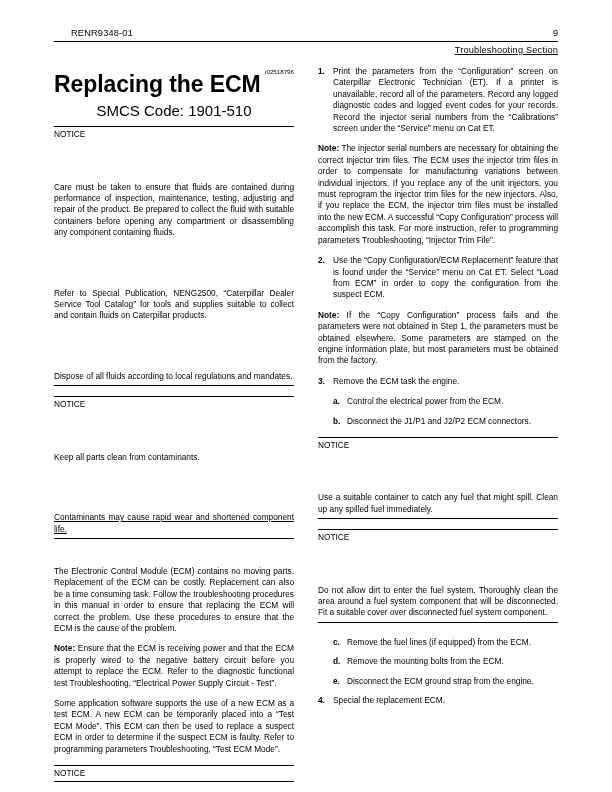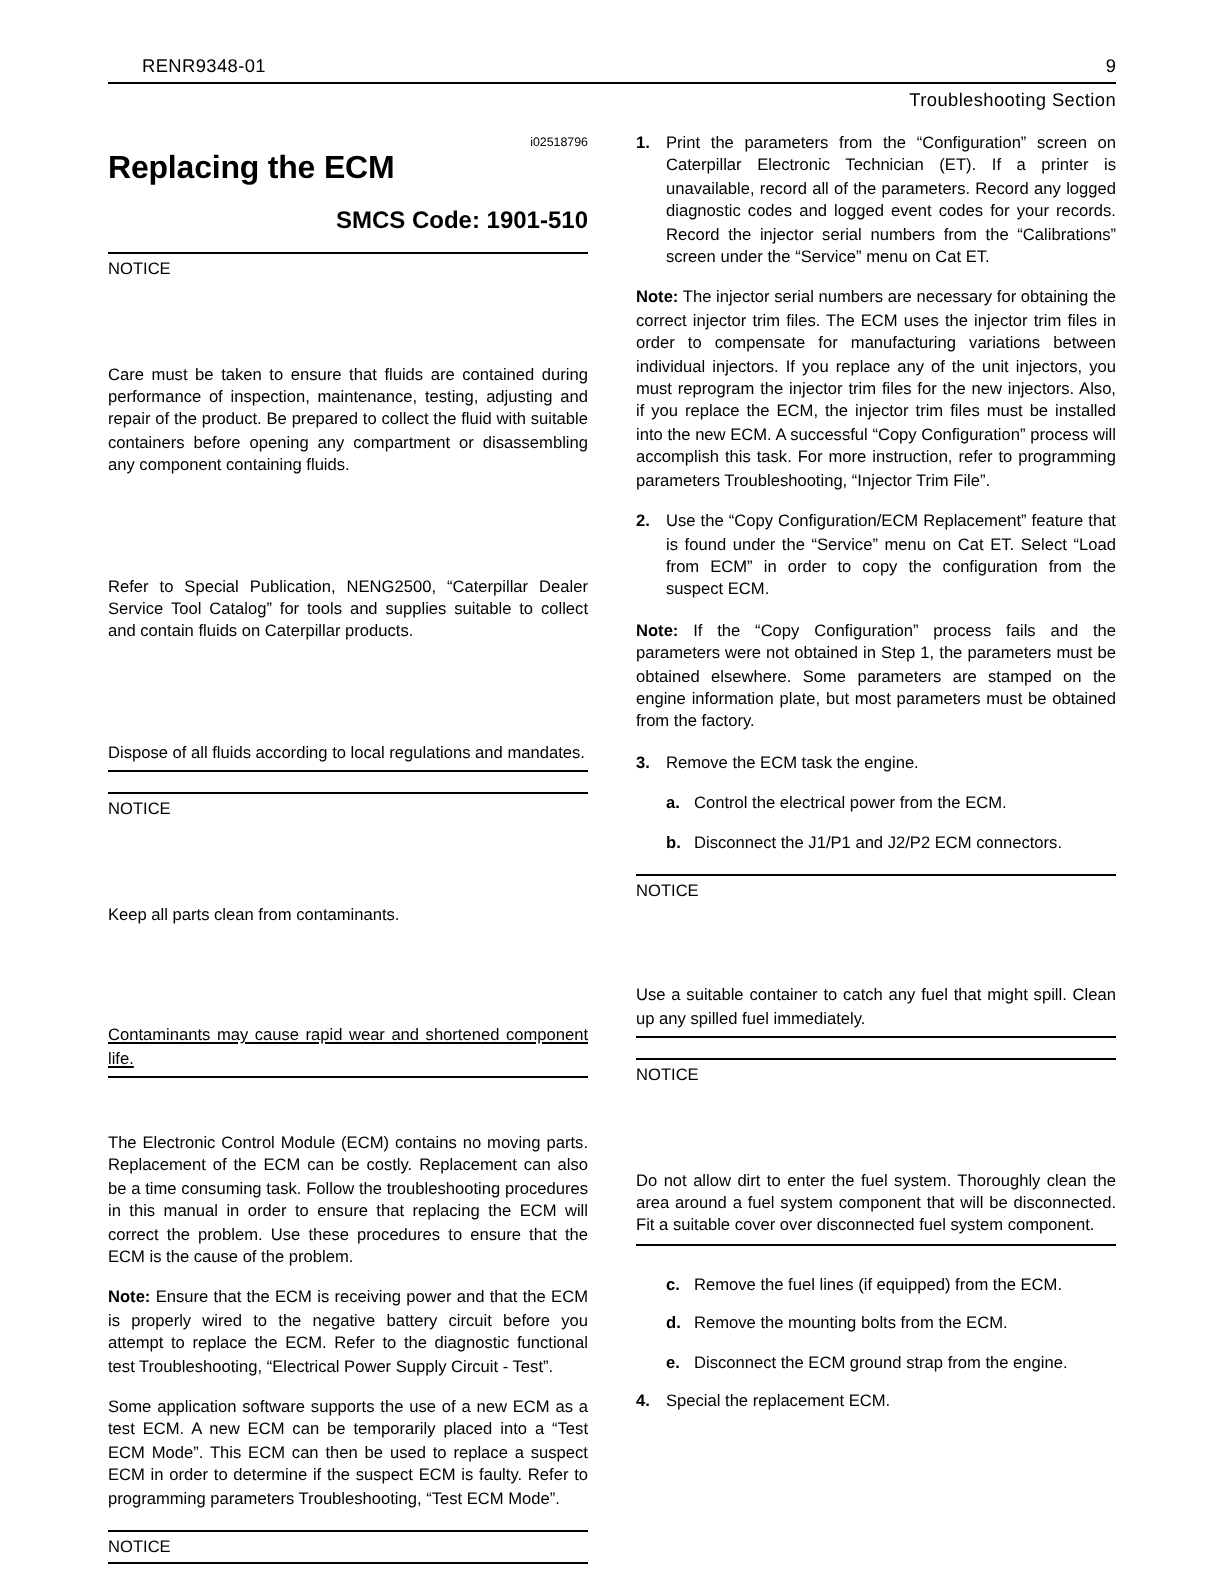--- a/index.html
+++ b/index.html
@@ -45,51 +45,52 @@
   }
   .header-rule {
     border-bottom: 1px solid #000;
     margin-top: 3px;
   }
   .header-sub {
     text-align: right;
     font-size: 9.2px;
     margin-top: 3px;
     letter-spacing: 0.2px;
+    text-decoration: underline;
   }
   
   .col {
     position: absolute;
     top: 66px;
     width: 240px;
     font-size: 8.3px;
     line-height: 11.4px;
     text-align: justify;
   }
   .col-left { left: 54px; }
   .col-right { left: 318px; }
 
   .doc-id {
     text-align: right;
     font-size: 6.2px;
     color: #000;
     margin-bottom: 1px;
   }
   h1.title {
-    font-size: 16px;
+    font-size: 23px;
     font-weight: bold;
     margin: 2px 0 14px 0;
     letter-spacing: -0.1px;
     text-align: left;
   }
   .smcs {
-    font-size: 12px;
-    font-weight: bold;
+    font-size: 15px;
+    font-weight: normal;
     margin: 0 0 10px 0;
-    text-align: right;
+    text-align: center;
   }
   .notice-block {
     margin: 10px 0 8px 0;
   }
   .notice-rule {
     border-top: 1px solid #000;
     margin: 0;
   }
   .notice-label {
     font-size: 8.3px;

